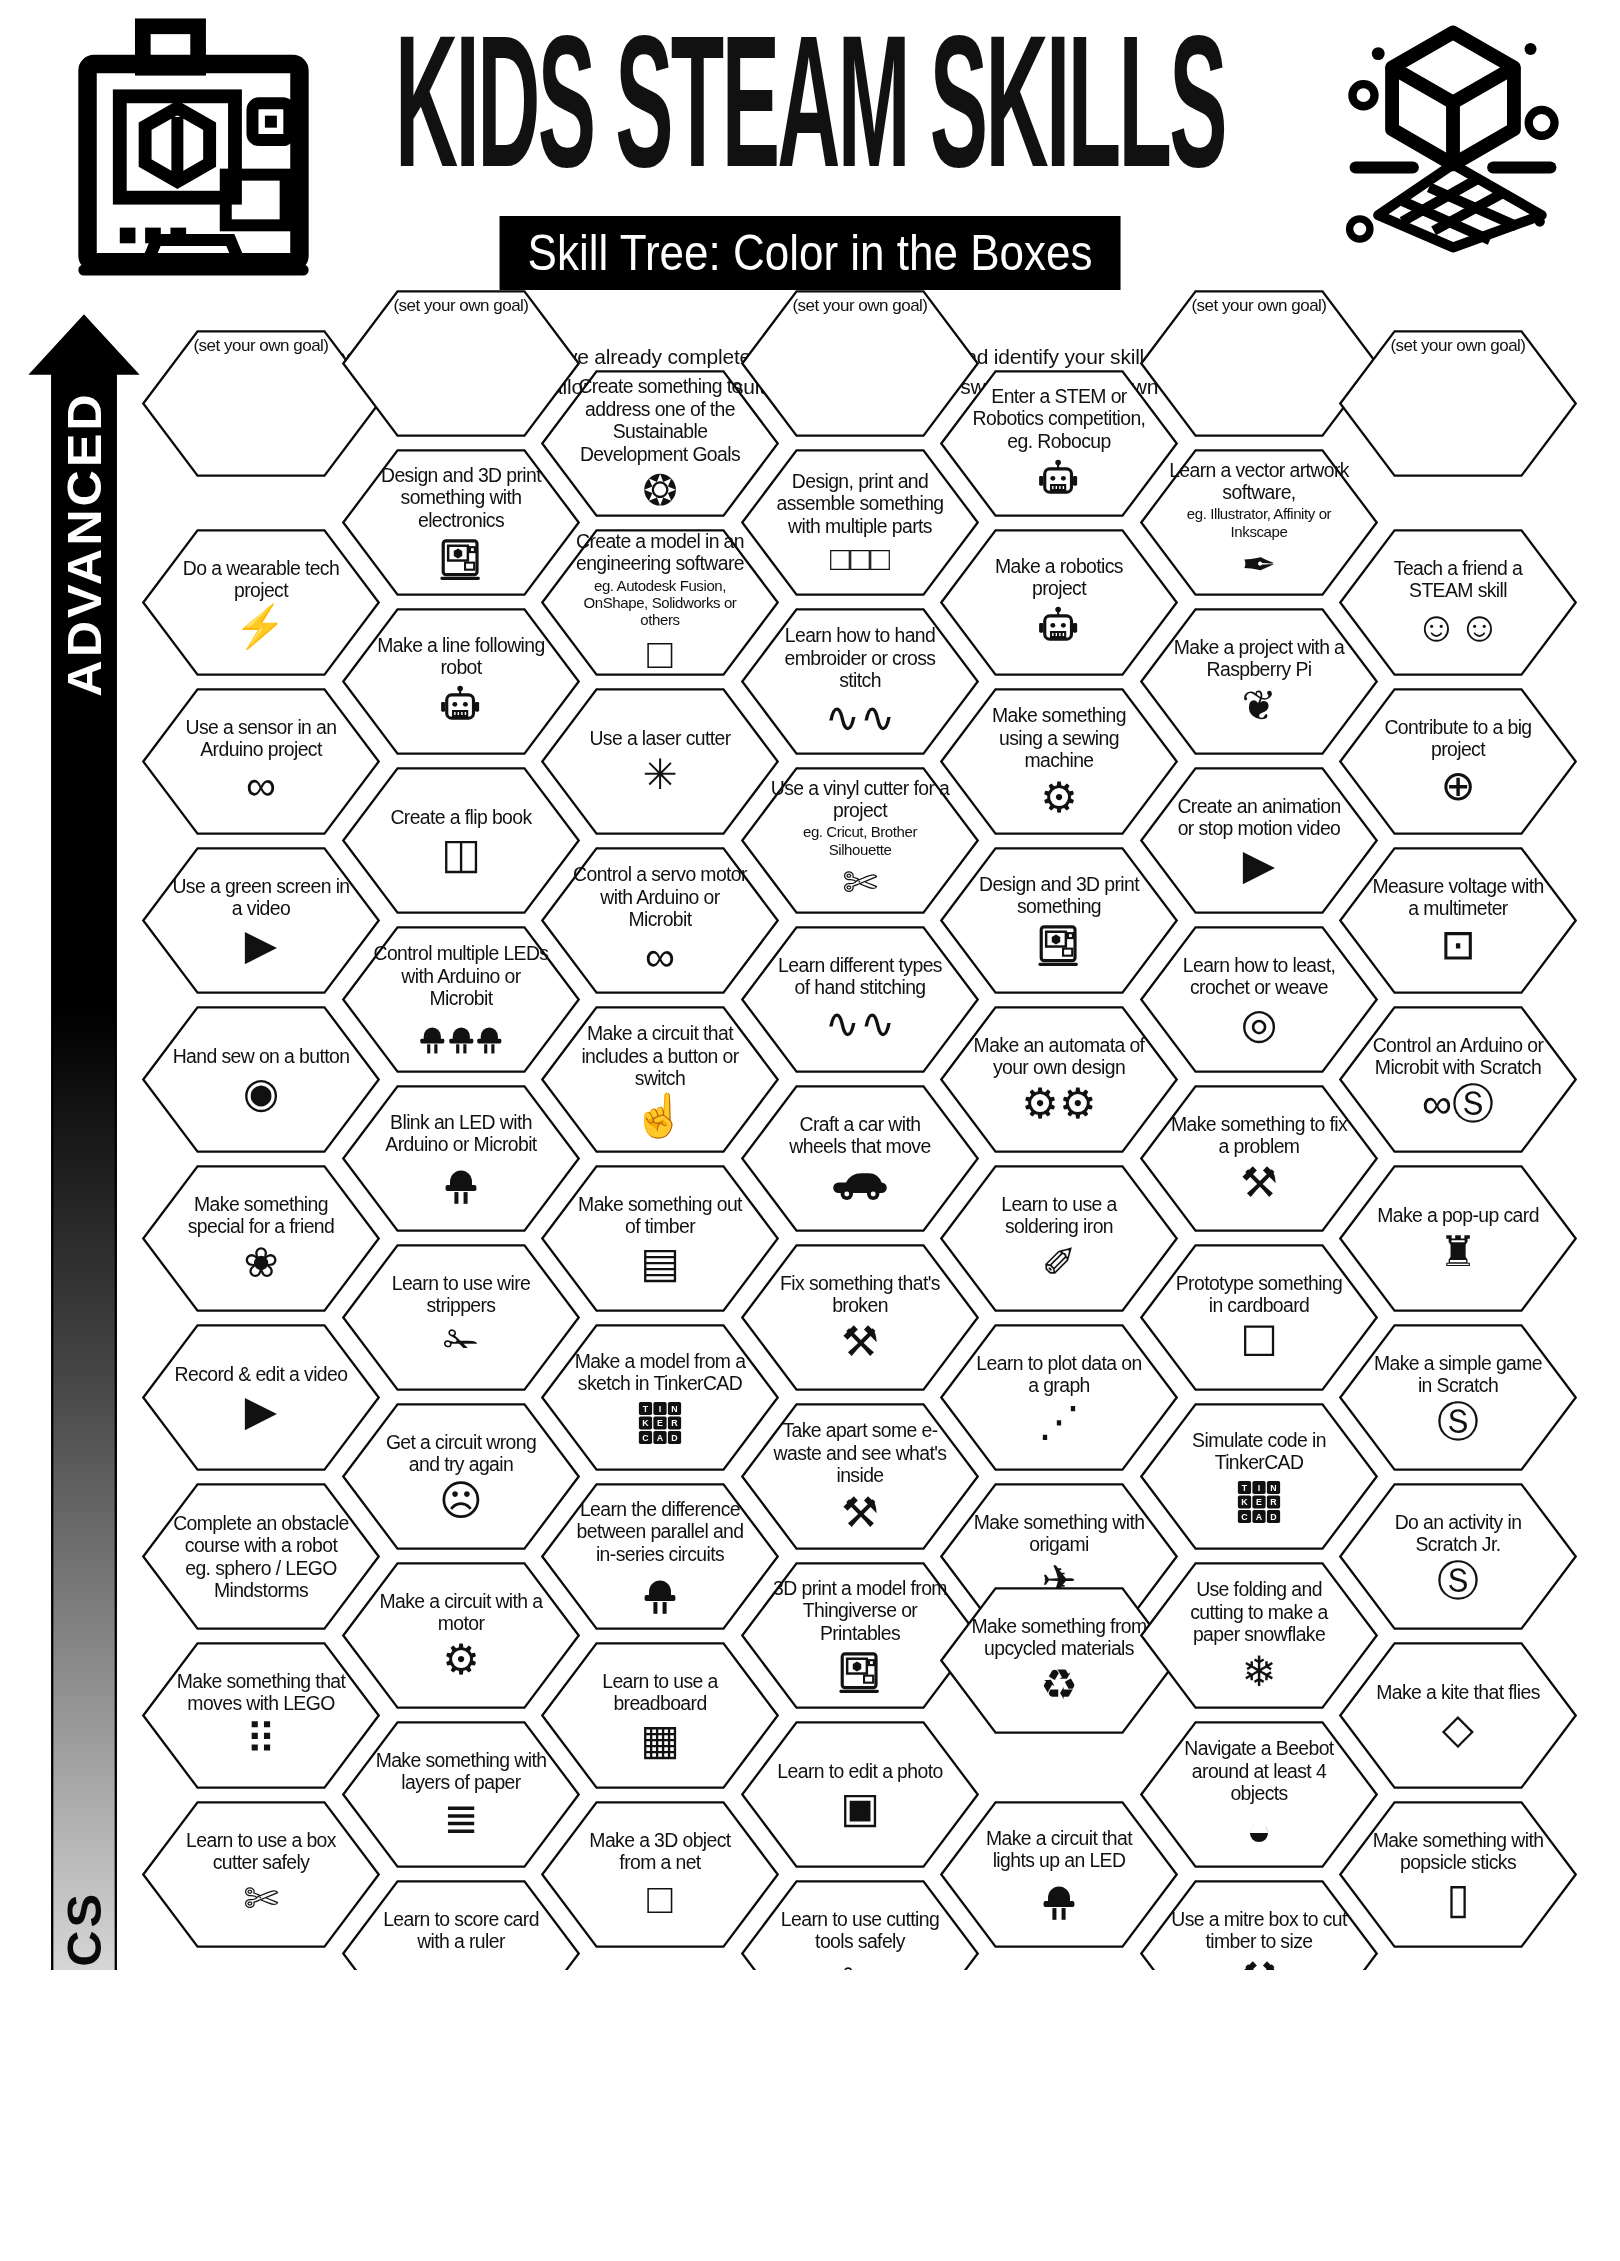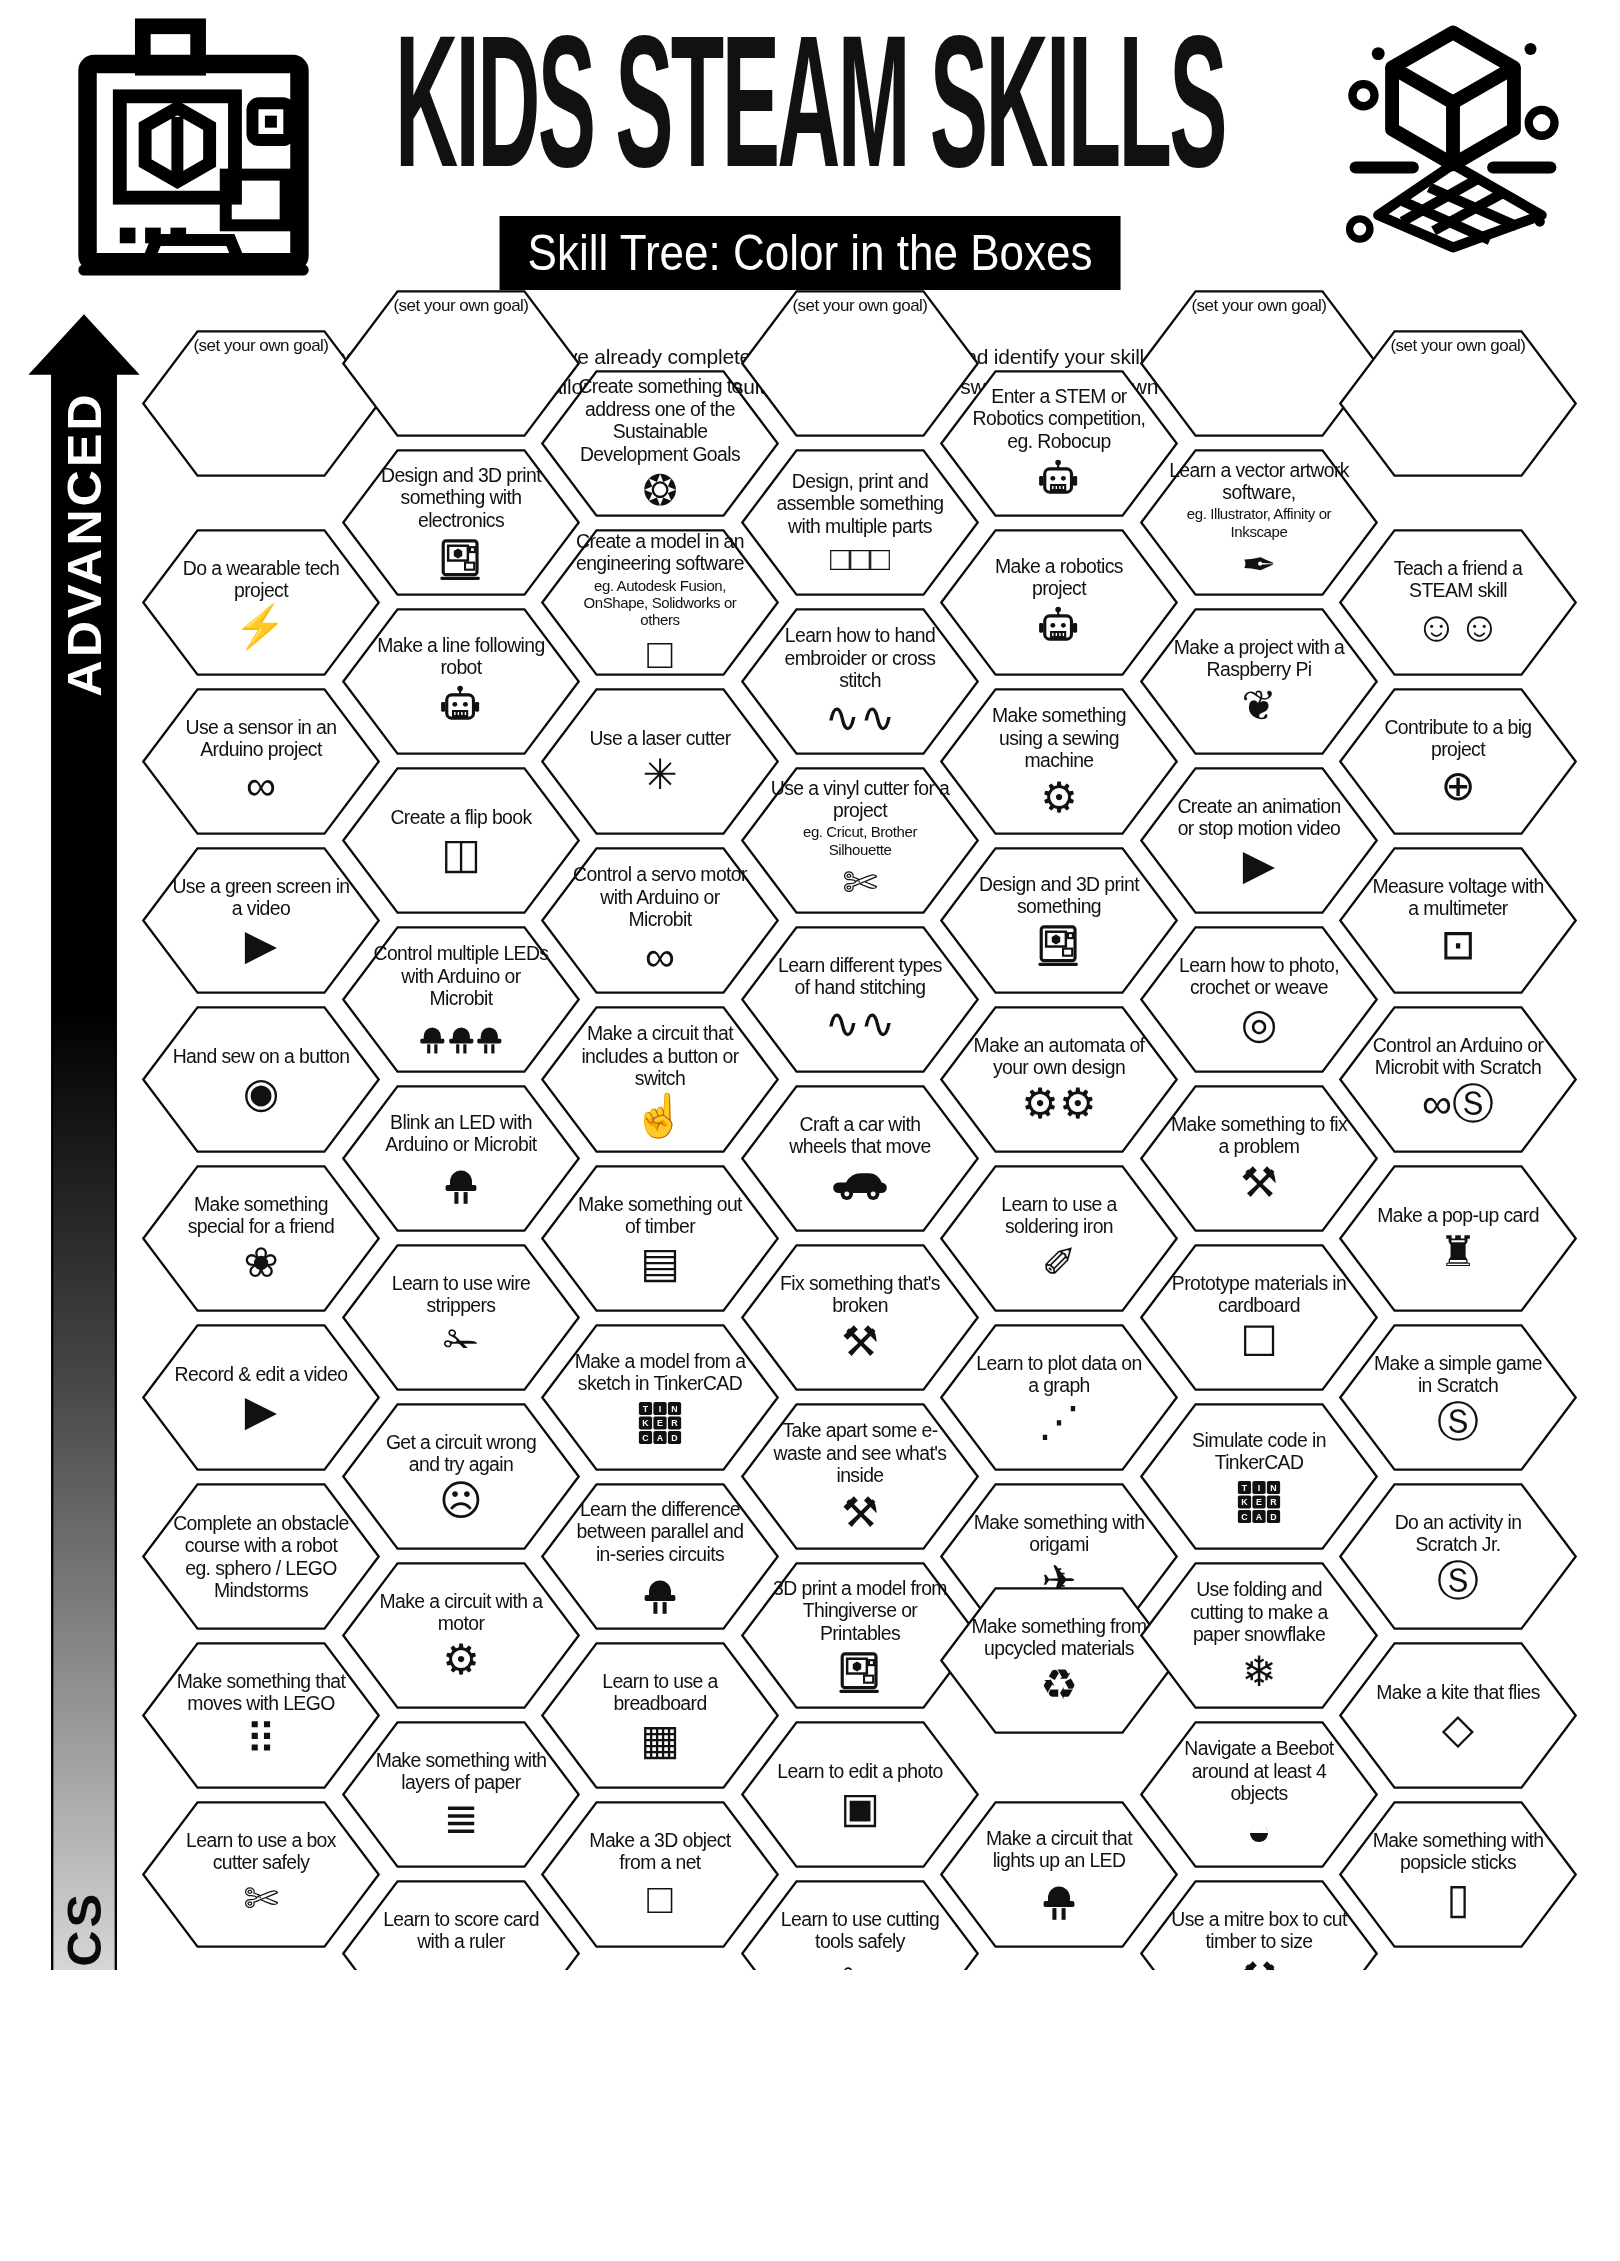--- a/index.html
+++ b/index.html
@@ -709,39 +709,39 @@
         <div class="content">
           <div class="lbl">Create an animation or stop motion video</div>
           <div class="icon">▶</div>
         </div>
       </div>
       <div class="hex" title="Learn how to knit, crochet or weave" style="left: 1139px; top: 925px;">
         <svg class="hexbg" width="240" height="149" viewBox="0 0 520 324">
           <polygon points="4,162 122,5 398,5 516,162 398,319 122,319" fill="#fff" stroke="#0a0a0a" stroke-width="5"></polygon>
         </svg>
         <div class="content">
-          <div class="lbl">Learn how to photo, crochet or weave</div>
+          <div class="lbl">Learn how to least, crochet or weave</div>
           <div class="icon">◎</div>
         </div>
       </div>
       <div class="hex" title="Make something to fix a problem" style="left: 1139px; top: 1084px;">
         <svg class="hexbg" width="240" height="149" viewBox="0 0 520 324">
           <polygon points="4,162 122,5 398,5 516,162 398,319 122,319" fill="#fff" stroke="#0a0a0a" stroke-width="5"></polygon>
         </svg>
         <div class="content">
           <div class="lbl">Make something to fix a problem</div>
           <div class="icon">⚒</div>
         </div>
       </div>
       <div class="hex" title="Prototype something in cardboard" style="left: 1139px; top: 1243px;">
         <svg class="hexbg" width="240" height="149" viewBox="0 0 520 324">
           <polygon points="4,162 122,5 398,5 516,162 398,319 122,319" fill="#fff" stroke="#0a0a0a" stroke-width="5"></polygon>
         </svg>
         <div class="content">
-          <div class="lbl">Prototype materials in cardboard</div>
+          <div class="lbl">Prototype something in cardboard</div>
           <div class="icon">☐</div>
         </div>
       </div>
       <div class="hex" title="Simulate code in TinkerCAD" style="left: 1139px; top: 1402px;">
         <svg class="hexbg" width="240" height="149" viewBox="0 0 520 324">
           <polygon points="4,162 122,5 398,5 516,162 398,319 122,319" fill="#fff" stroke="#0a0a0a" stroke-width="5"></polygon>
         </svg>
         <div class="content">
           <div class="lbl">Simulate code in TinkerCAD</div>
           <div class="icon"><svg width="44" height="44" viewBox="0 0 100 100">

